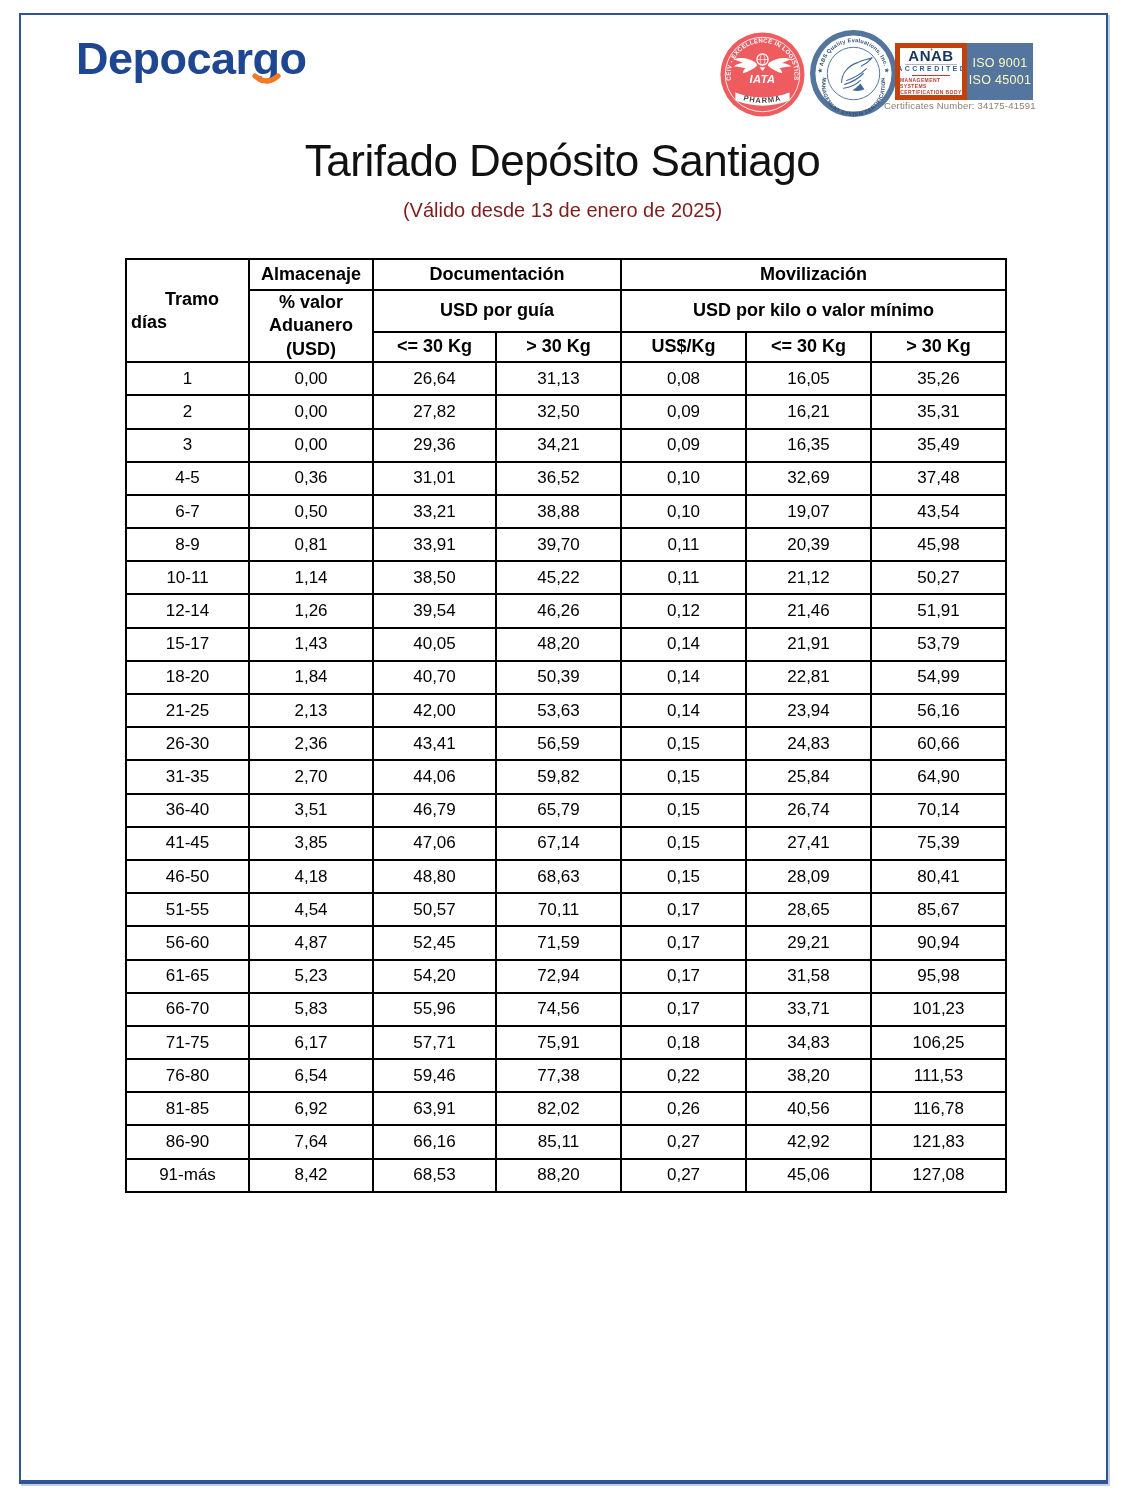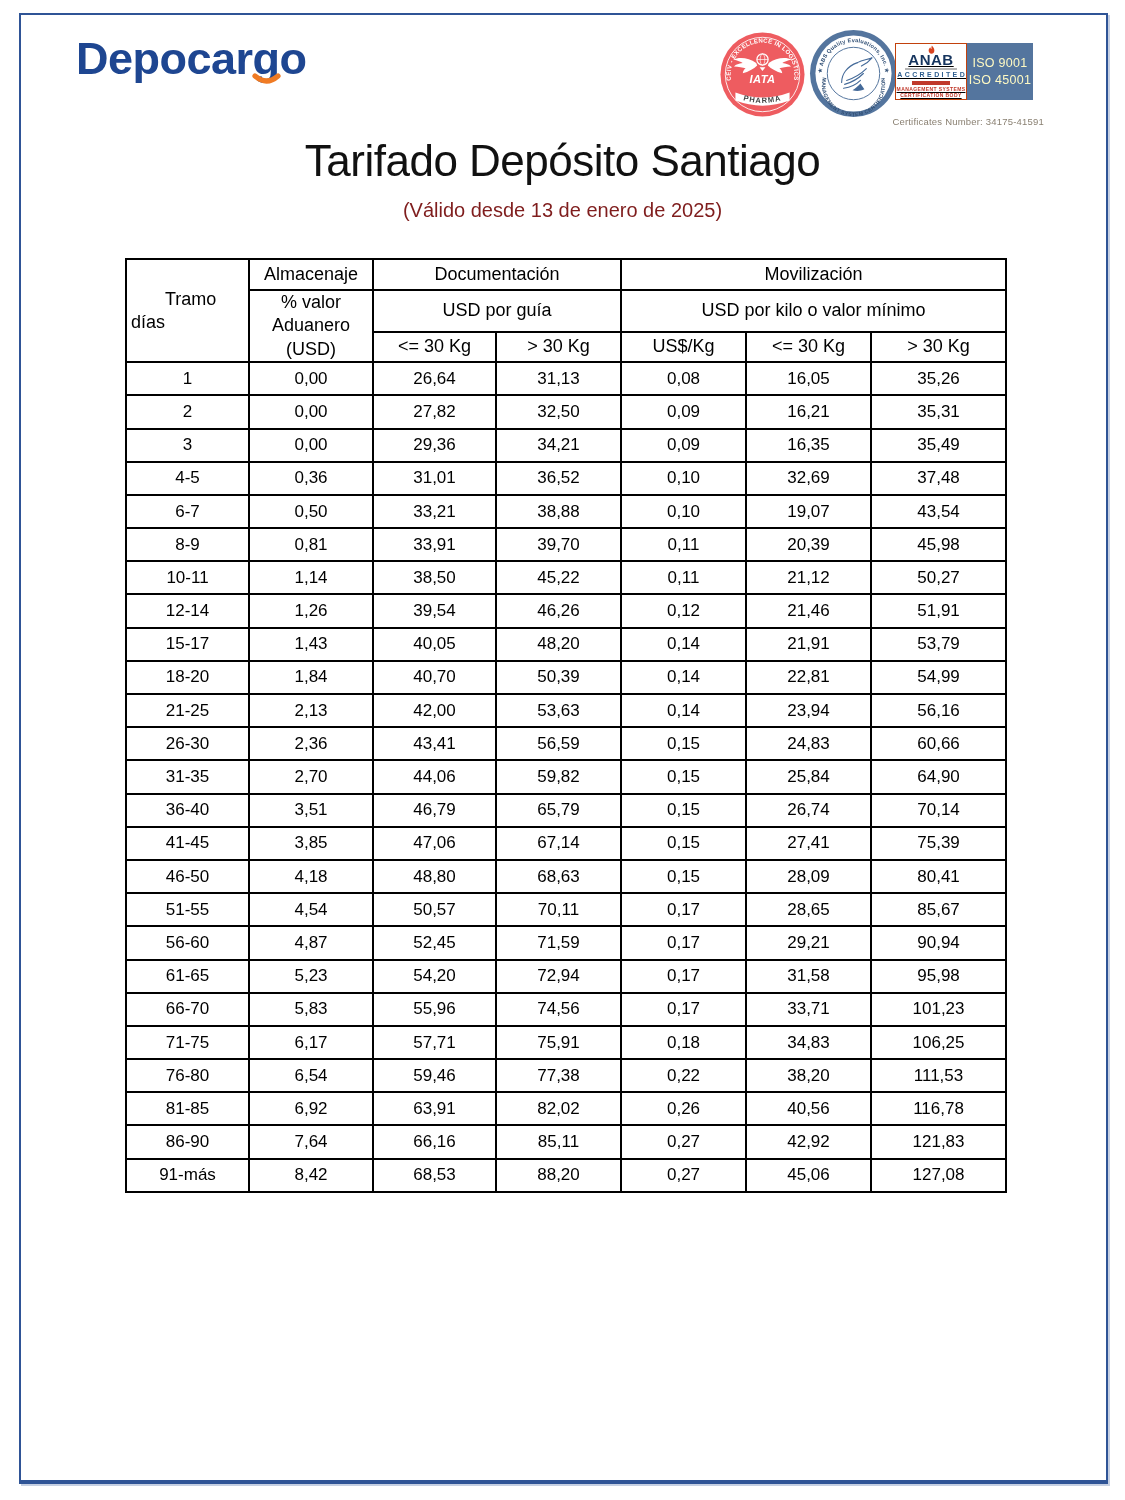--- a/index.html
+++ b/index.html
@@ -18,52 +18,52 @@
     position:absolute;left:76px;top:36px;font-size:45px;font-weight:bold;
     color:#1e4691;letter-spacing:-.5px;line-height:1;white-space:nowrap;
   }
   .logo .gwrap{position:relative;display:inline-block;}
   .logo .smile{position:absolute;left:-1px;top:37px;width:29px;height:14px;}
   
   .badge-iata{position:absolute;left:719px;top:31px;width:87px;height:87px;}
   .badge-abs{position:absolute;left:809px;top:29px;width:89px;height:89px;}
   .anab{position:absolute;left:895px;top:43px;display:flex;}
   .anab-white{
-    width:72px;height:57px;box-sizing:border-box;border:1px solid #c2410c;background:#fff;
-    display:flex;flex-direction:column;align-items:center;justify-content:center;overflow:hidden;text-decoration:underline;
+    width:72px;height:57px;box-sizing:border-box;border:5px solid #c2410c;background:#fff;
+    display:flex;flex-direction:column;align-items:center;justify-content:center;overflow:hidden;
   }
   .anab-flame{width:9px;height:10px;margin-bottom:-2px;}
   .anab-name{font-size:15px;font-weight:800;color:#16355e;letter-spacing:.5px;line-height:14px;}
   .anab-microline{width:52px;height:2px;background:#8e8e8e;opacity:.65;margin:1px 0;}
   .anab-accredited{font-size:7px;font-weight:bold;color:#2e5e8f;letter-spacing:2.4px;text-indent:2.4px;line-height:8px;}
   .anab-redstrip{width:38px;height:4px;background:#c0392b;margin:1.5px 0 1px 0;}
   .anab-small{font-size:5px;font-weight:bold;color:#c0392b;letter-spacing:.4px;line-height:6px;}
   .anab-iso{
     width:66px;height:57px;background:#54759e;color:#fef9c3;display:flex;flex-direction:column;
     align-items:center;justify-content:center;gap:4px;
   }
   .anab-iso div{font-size:12.5px;line-height:13px;letter-spacing:.3px;}
   .cert-note{
-    position:absolute;left:884px;top:116px;width:160px;text-align:right;
+    position:absolute;left:884px;top:100px;width:160px;text-align:left;
     font-size:9.5px;color:#8a8072;letter-spacing:.2px;
   }
   
   .doc-title{
     position:absolute;left:0;top:136px;width:100%;text-align:center;
     font-size:44px;letter-spacing:-.5px;color:#111;
   }
   .doc-subtitle{
     position:absolute;left:0;top:199px;width:100%;text-align:center;
     font-size:20px;color:#7f1d1d;
   }
   
   .tablewrap{position:absolute;left:125px;top:258px;}
   table{border-collapse:collapse;table-layout:fixed;width:880px;}
   th,td{border:2px solid #000;text-align:center;font-weight:normal;padding:0;overflow:hidden;}
-  thead th{font-size:18px;}
+  thead th{font-size:18px;font-weight:bold;}
   .h-a th{height:29px;}
   .h-b th{height:39px;}
   .h-c th{height:28px;border-radius:11px;}
   th.corner{
     text-align:left;vertical-align:middle;white-space:pre-line;
     padding-left:4px;text-indent:34px;line-height:1.25;
   }
   th.unit2{line-height:1.3;}
   tbody td{height:31.2px;font-size:17px;}
 </style>

